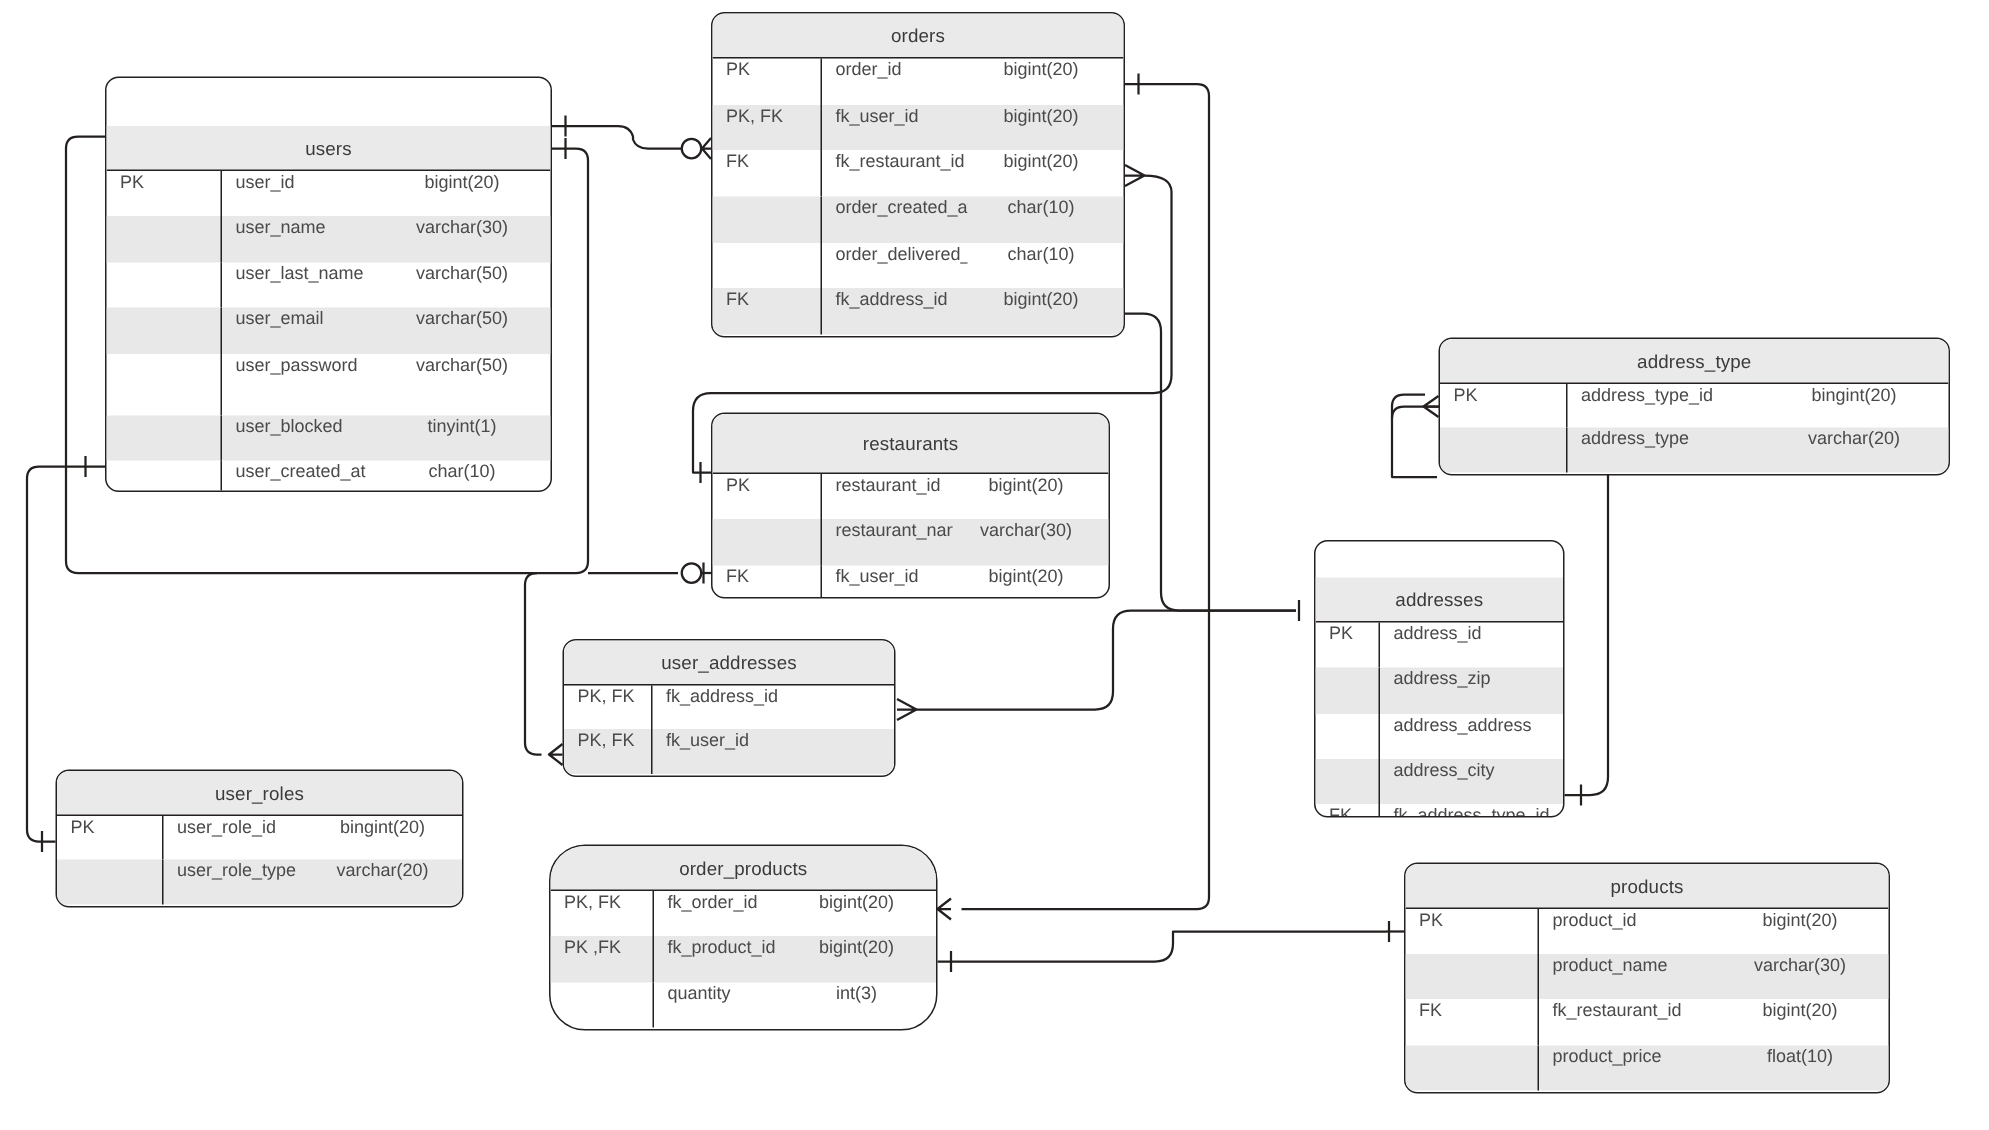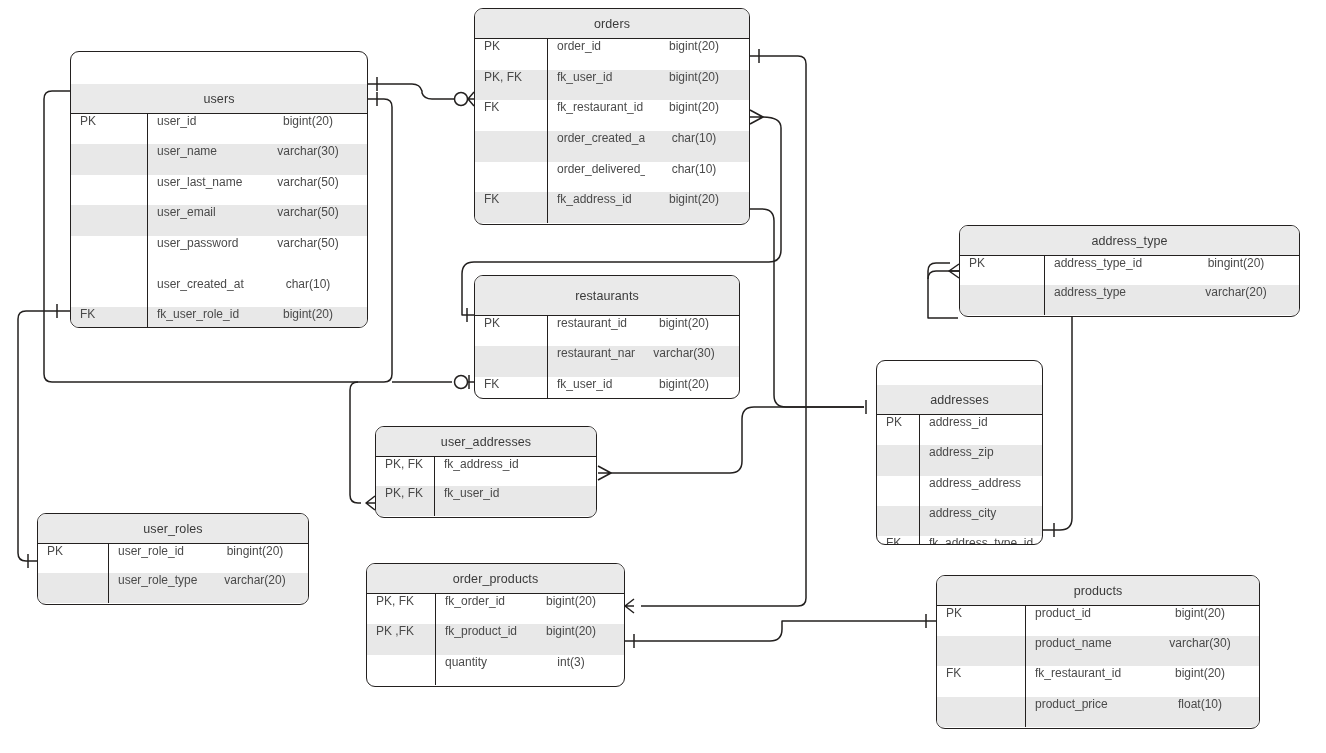--- a/index.html
+++ b/index.html
@@ -151,20 +151,26 @@
           <div class="divider" style="left: 76px;"></div>
           <div class="fname">user_email</div>
           <div class="ftype" style="width: 112px; flex-basis: 112px;">varchar(50)</div>
         </div>
         <div class="row" style="height: 41px;">
           <div class="key" style="width: 76px; flex-basis: 76px;"></div>
           <div class="divider" style="left: 76px;"></div>
           <div class="fname">user_password</div>
           <div class="ftype" style="width: 112px; flex-basis: 112px;">varchar(50)</div>
         </div>
+        <div class="row alt" style="height: 30.475px;">
+          <div class="key" style="width: 76px; flex-basis: 76px;"></div>
+          <div class="divider" style="left: 76px;"></div>
+          <div class="fname">user_blocked</div>
+          <div class="ftype" style="width: 112px; flex-basis: 112px;">tinyint(1)</div>
+        </div>
         <div class="row" style="height: 30.475px;">
           <div class="key" style="width: 76px; flex-basis: 76px;"></div>
           <div class="divider" style="left: 76px;"></div>
           <div class="fname">user_created_at</div>
           <div class="ftype" style="width: 112px; flex-basis: 112px;">char(10)</div>
         </div>
         <div class="row alt" style="height: 30.475px;">
           <div class="key" style="width: 76px; flex-basis: 76px;">FK</div>
           <div class="divider" style="left: 76px;"></div>
           <div class="fname">fk_user_role_id</div>
@@ -308,21 +314,21 @@
           <div class="ftype" style="width: 100px; flex-basis: 100px;">bingint(20)</div>
         </div>
         <div class="row alt" style="height: 29.4px;">
           <div class="key" style="width: 70px; flex-basis: 70px;"></div>
           <div class="divider" style="left: 70px;"></div>
           <div class="fname">user_role_type</div>
           <div class="ftype" style="width: 100px; flex-basis: 100px;">varchar(20)</div>
         </div>
       </div>
     </div>
-    <div class="entity" style="left: 366px; top: 563px; width: 259px; height: 124px;">
+    <div class="entity" style="left: 366px; top: 563px; width: 259px; height: 124px; border-radius: 24px;">
       <div class="entity-title" style="height: 30px;">order_products</div>
       <div class="rows">
         <div class="row" style="height: 30.2667px;">
           <div class="key" style="width: 68px; flex-basis: 68px;">PK, FK</div>
           <div class="divider" style="left: 68px;"></div>
           <div class="fname">fk_order_id</div>
           <div class="ftype" style="width: 100px; flex-basis: 100px;">bigint(20)</div>
         </div>
         <div class="row alt" style="height: 30.2667px;">
           <div class="key" style="width: 68px; flex-basis: 68px;">PK ,FK</div>

